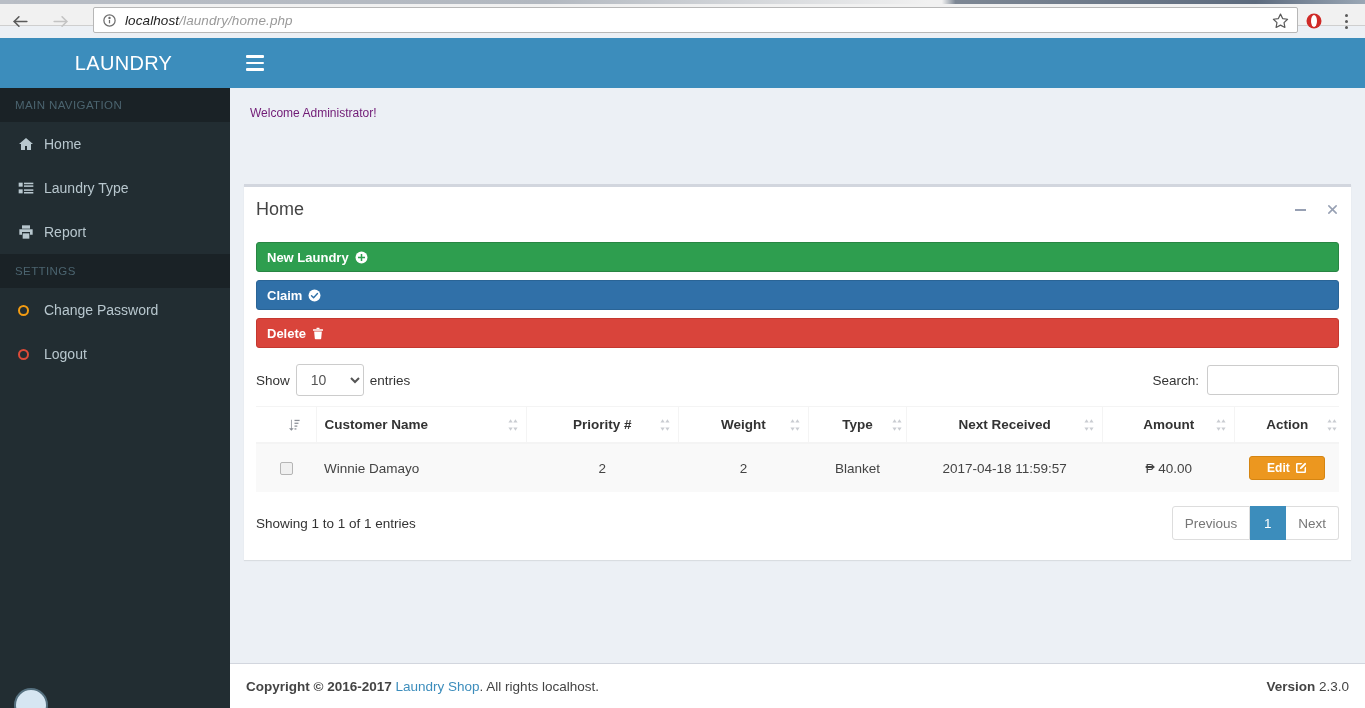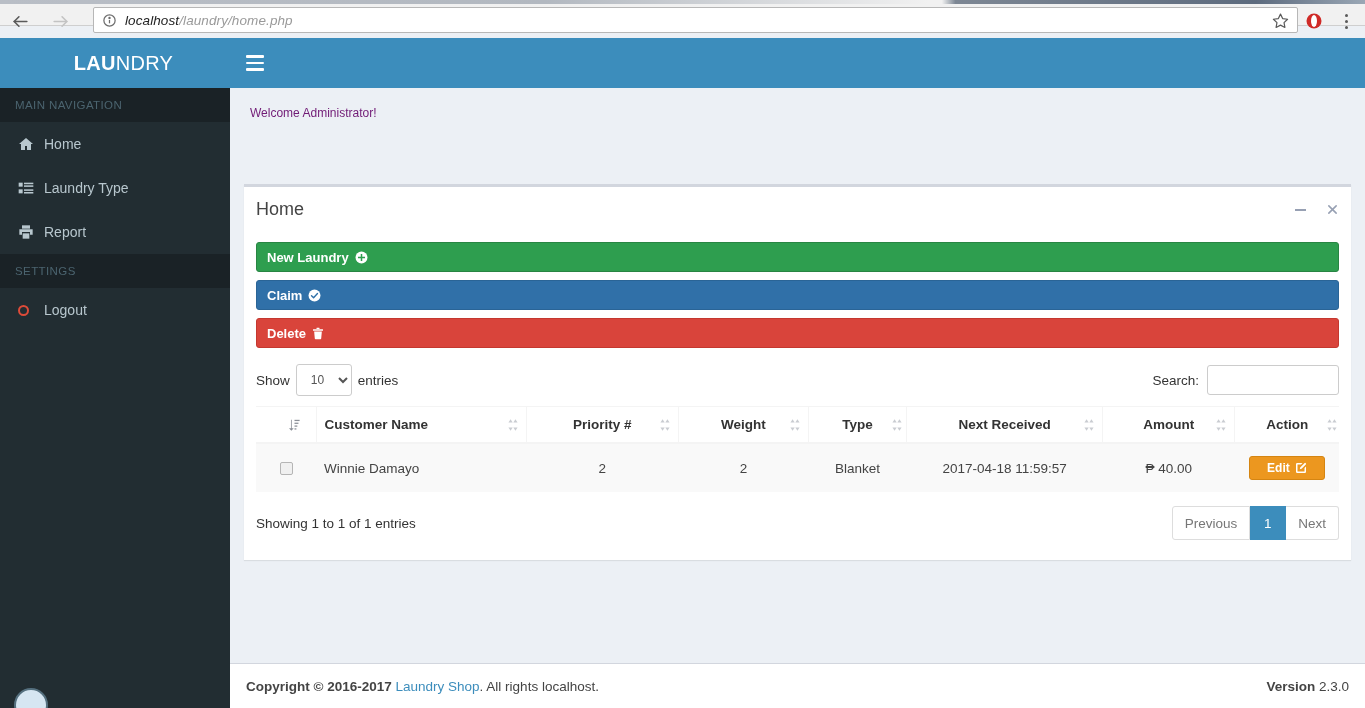--- a/index.html
+++ b/index.html
@@ -74,21 +74,21 @@
   
   #sidebar {
     position: absolute; left: 0; top: 0; width: 230px; height: 670px;
     background: #222d32;
   }
   #logo {
     height: 50px; background: #3c8dbc;
     display: flex; align-items: center; justify-content: center;
     color: #fff; font-size: 20px; letter-spacing: 0.3px;
   }
-  #logo .mini { font-weight: bold; margin-left: 17px; }
+  #logo .mini { font-weight: normal; margin-left: 17px; }
   #logo .rest { font-weight: normal; }
   .side-header {
     height: 34px; line-height: 34px;
     padding: 0 15px;
     color: #4b646f; font-size: 11.5px; letter-spacing: 0.4px;
     background: #1a2226;
     text-transform: uppercase;
   }
   .side-item {
     height: 44px; display: flex; align-items: center;
@@ -170,23 +170,23 @@
   .btn-success { background: #2e9e4f; border-color: #288543; }
   .btn-primary { background: #3070a8; border-color: #2a6496; }
   .btn-danger  { background: #d9443b; border-color: #c4382f; }
   .btn svg { display:block; }
 
   
   .dt-top { display: flex; align-items: center; justify-content: space-between;
             padding: 6px 0 10px 0; }
   .dt-length { display: flex; align-items: center; gap: 6px; font-size: 13.5px; color: #333; }
   .dt-length select {
-    width: 56px; height: 32px;
+    width: 68px; height: 32px;
     border: 1px solid #ccc; border-radius: 3px;
-    font-size: 12px; color: #555; padding-left: 10px;
+    font-size: 14px; color: #555; padding-left: 10px;
     background: #fff;
     font-family: "Liberation Sans", sans-serif;
   }
   .dt-filter { display: flex; align-items: center; gap: 8px; font-size: 13.5px; color: #333; }
   .dt-filter input {
     width: 132px; height: 30px;
     border: 1px solid #ccc; border-radius: 3px;
     padding: 0 8px; font-size: 13px;
     font-family: "Liberation Sans", sans-serif;
   }
@@ -359,20 +359,26 @@
           <rect x="6" y="2" width="12" height="5"></rect>
           <path d="M2 8h20v8h-4v-4H6v4H2z"></path>
           <rect x="7" y="14" width="10" height="8"></rect>
         </svg>
       </span>
       <span class="lbl">Report</span>
     </div>
 
     <div class="side-header">SETTINGS</div>
 
+    <div class="side-item">
+      <span class="ico ring-orange">
+          <span class="ringdot"></span>
+        </span>
+      <span class="lbl">Change Password</span>
+    </div>
 
     <div class="side-item">
       <span class="ico ring-red">
           <span class="ringdot"></span>
         </span>
       <span class="lbl">Logout</span>
     </div>
 
     <div id="avatar-peek"></div>
   </div>

